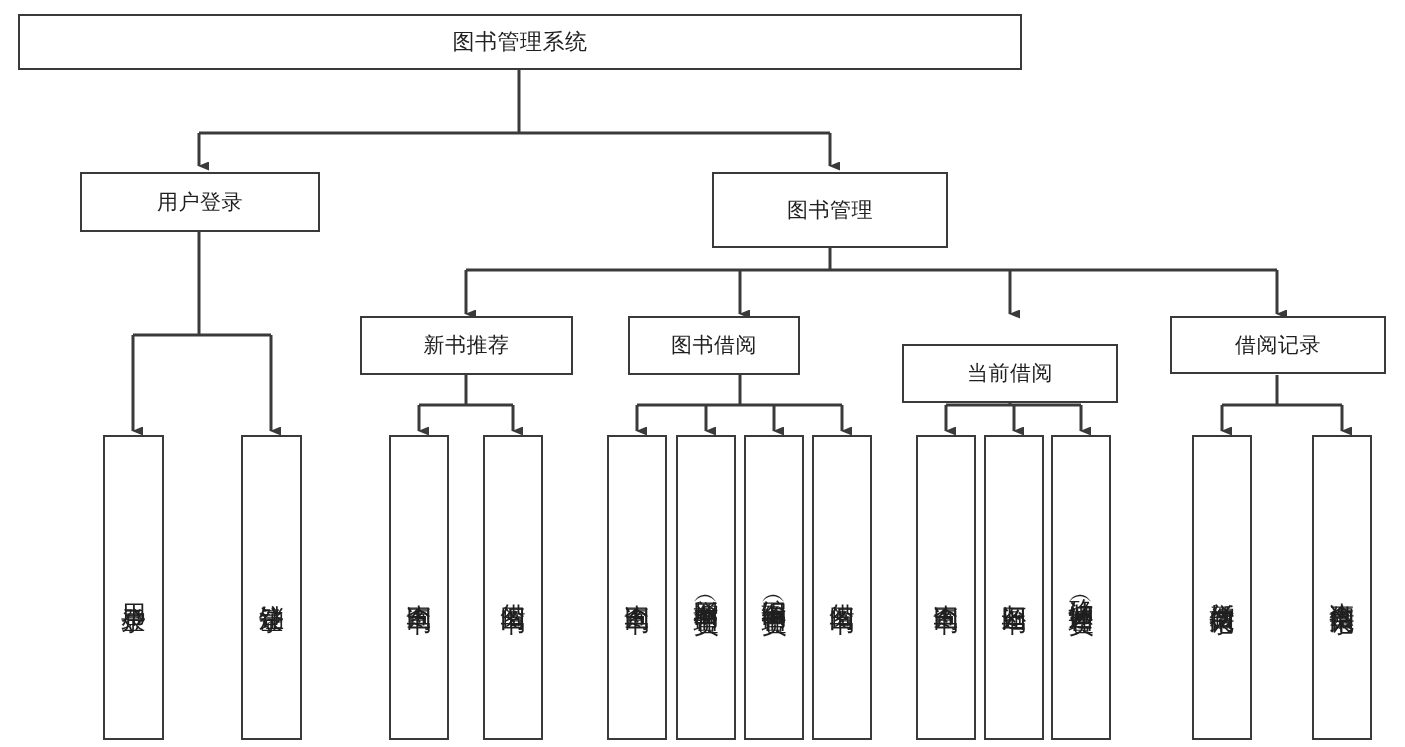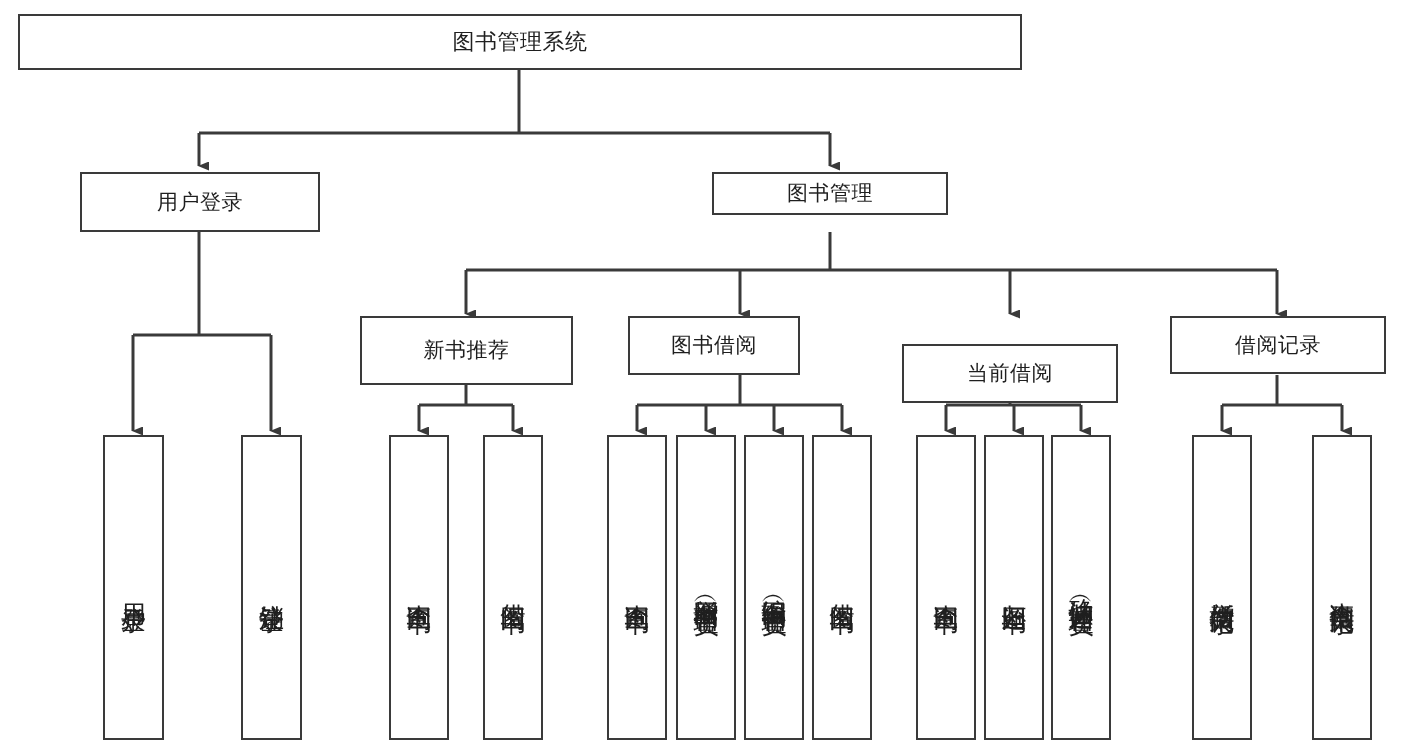--- a/index.html
+++ b/index.html
@@ -128,25 +128,25 @@
   </svg>
 
   <div class="node horiz root" style="left:18px; top:14px; width:1004px; height:56px;">
     <span class="lbl">图书管理系统</span>
   </div>
 
   <div class="node horiz" style="left:80px; top:172px; width:240px; height:60px;">
     <span class="lbl">用户登录</span>
   </div>
 
-  <div class="node horiz" style="left:712px; top:172px; width:236px; height:43px;">
+  <div class="node horiz" style="left:712px; top:172px; width:236px; height:76px;">
     <span class="lbl">图书管理</span>
   </div>
 
-  <div class="node horiz" style="left:360px; top:316px; width:213px; height:69px;">
+  <div class="node horiz" style="left:360px; top:316px; width:213px; height:59px;">
     <span class="lbl">新书推荐</span>
   </div>
 
   <div class="node horiz" style="left:628px; top:316px; width:172px; height:59px;">
     <span class="lbl">图书借阅</span>
   </div>
 
   <div class="node horiz" style="left:902px; top:316px; width:216px; height:59px;margin-top:28px;">
     <span class="lbl">当前借阅</span>
   </div>

